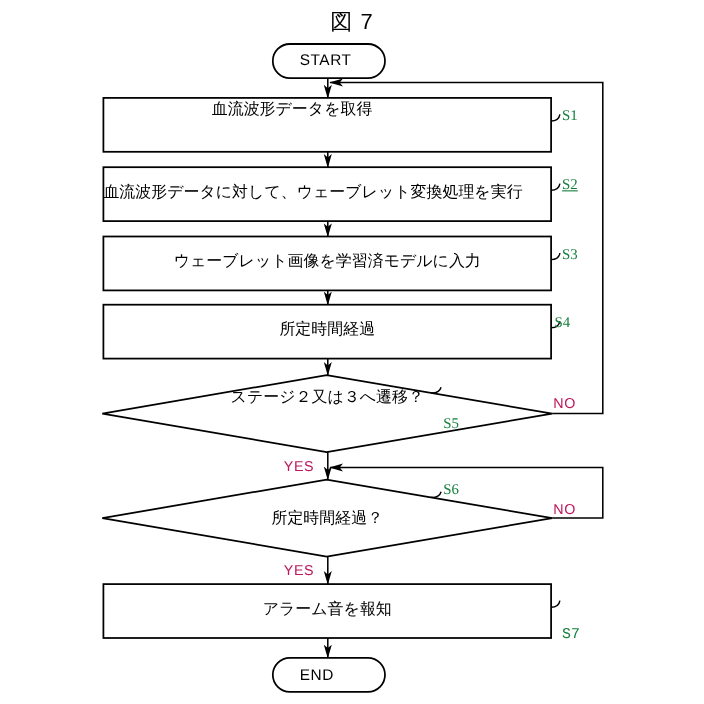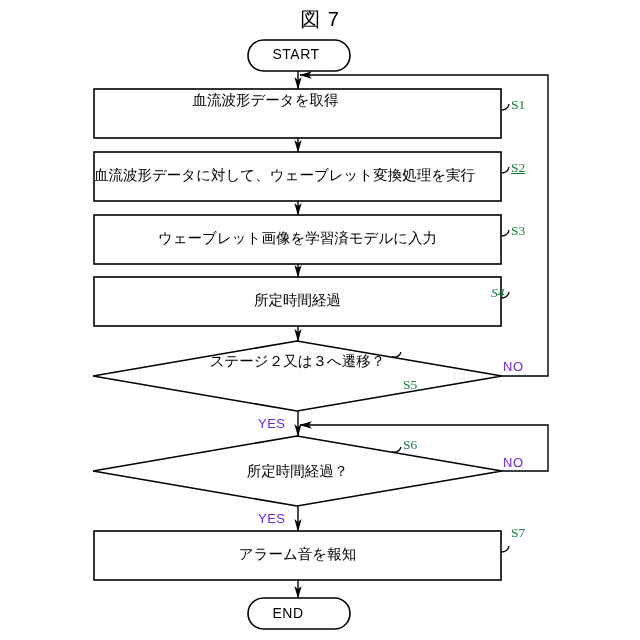--- a/index.html
+++ b/index.html
@@ -47,21 +47,21 @@
   .step-tag {
     position: absolute;
     font-size: 13.5px;
     color: #15803d;
     font-family: "Liberation Serif", serif;
     white-space: nowrap;
   }
   .branch-label {
     position: absolute;
     font-size: 13px;
-    color: #6d28d9;
+    color: #be185d;
     font-family: "Liberation Sans", sans-serif;
     letter-spacing: 0.5px;
     white-space: nowrap;
   }
 </style>
 </head>
 <body>
 
 <div id="canvas">
 
@@ -143,23 +143,23 @@
 
   <div class="node-label" style="left:93px; top:464px; width:409px;">所定時間経過？</div>
 
   <div class="node-label" style="left:94px; top:547px; width:407px;">アラーム音を報知</div>
 
   <div class="node-label terminal-label" style="left:248px; top:606px; width:80px;">END</div>
 
   <div class="step-tag" style="left:511px; top:97px;">S1</div>
   <div class="step-tag" style="left:511px; top:160px;text-decoration:underline;">S2</div>
   <div class="step-tag" style="left:511px; top:223px;">S3</div>
-  <div class="step-tag" style="left:491px; top:285px;font-style:italic;">S4</div>
+  <div class="step-tag" style="left:504px; top:285px;">S4</div>
   <div class="step-tag" style="left:403px; top:342px;margin-top:35px;">S5</div>
   <div class="step-tag" style="left:403px; top:437px;">S6</div>
-  <div class="step-tag" style="left:511px; top:525px;">S7</div>
+  <div class="step-tag" style="left:511px; top:570px;font-family:Liberation Mono, monospace;">S7</div>
 
   <div class="branch-label" style="left:503px; top:359px;">NO</div>
   <div class="branch-label" style="left:258px; top:416px;">YES</div>
   <div class="branch-label" style="left:503px; top:455px;">NO</div>
   <div class="branch-label" style="left:258px; top:511px;">YES</div>
 
 </div>
 
 </body></html>

